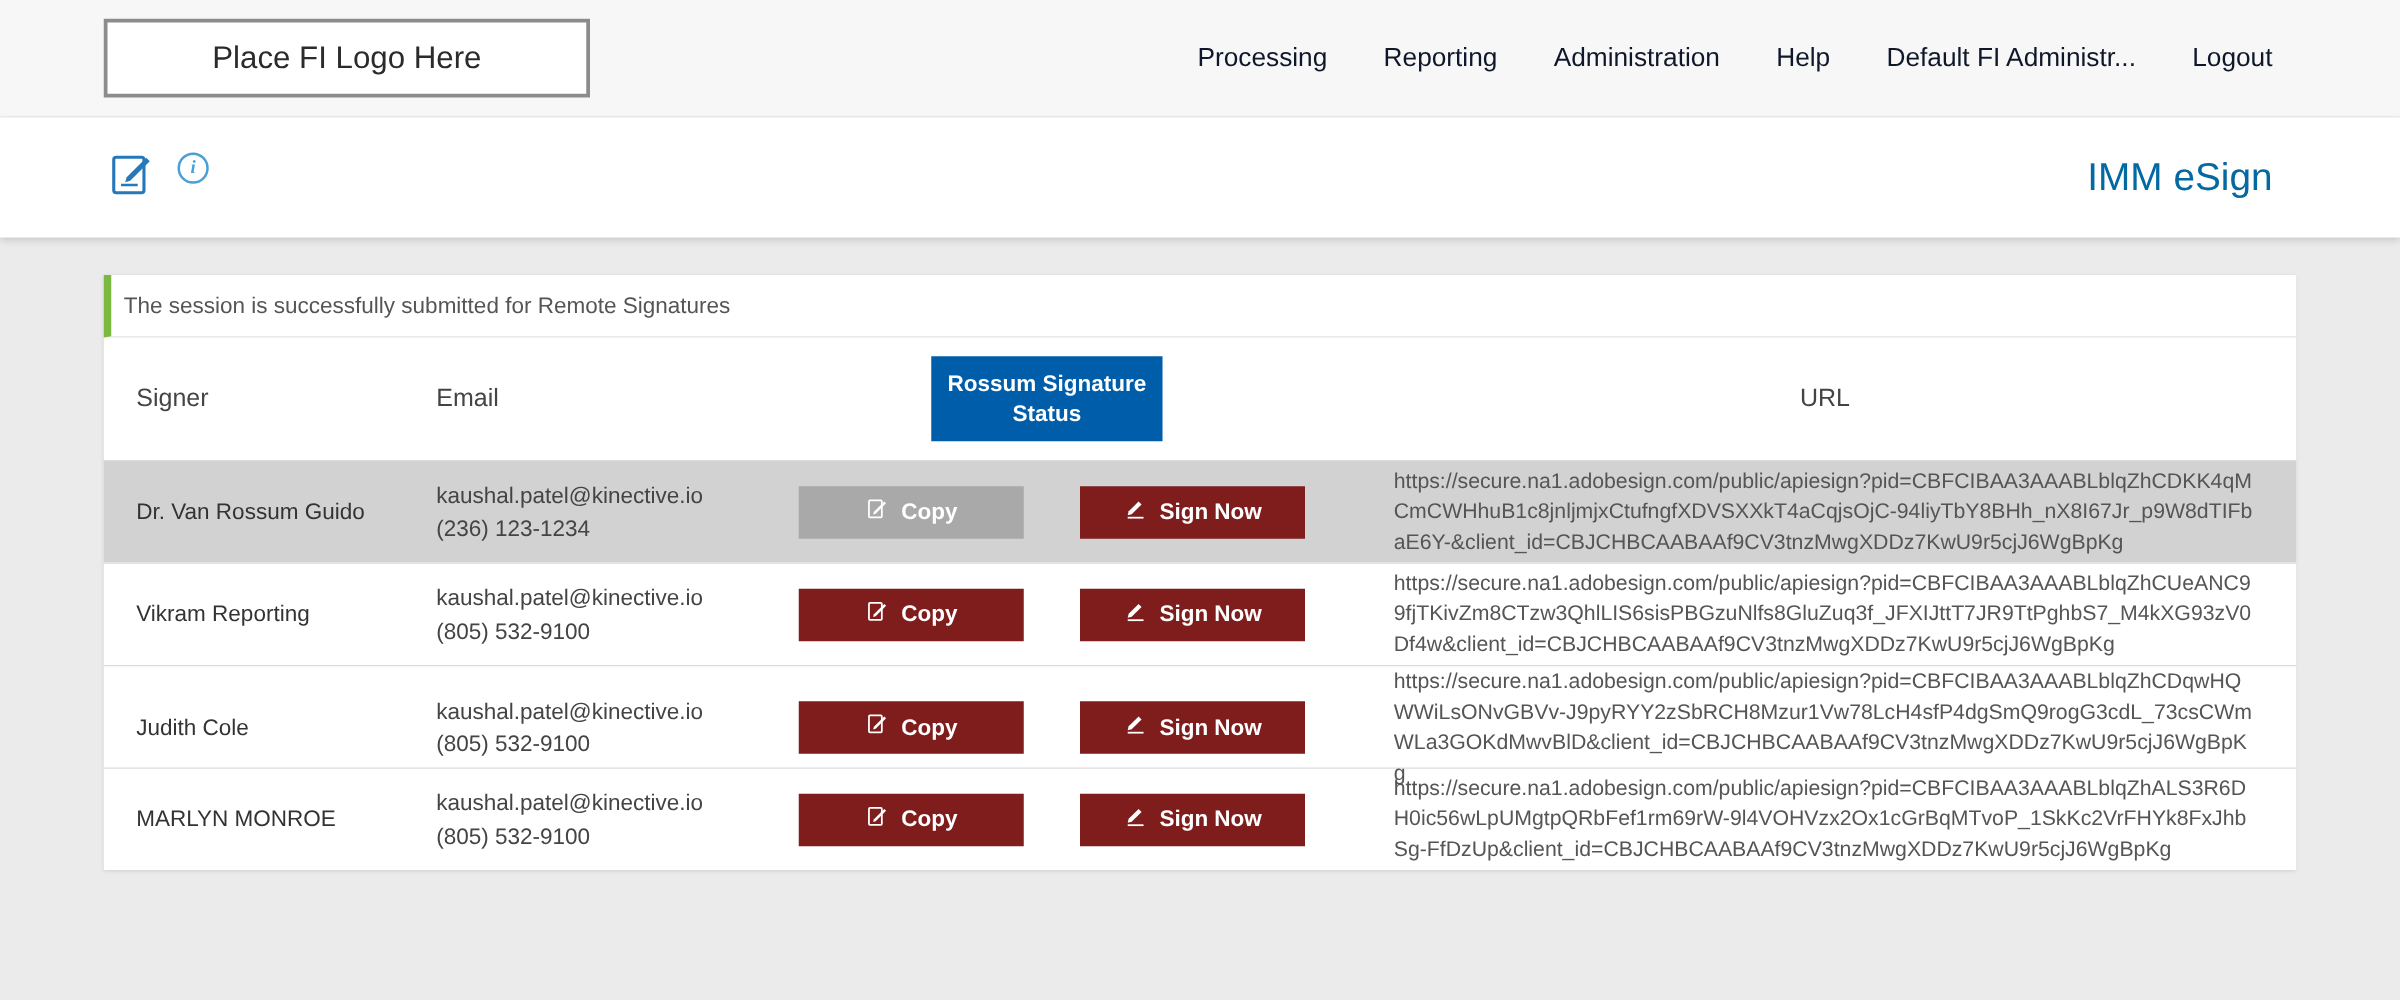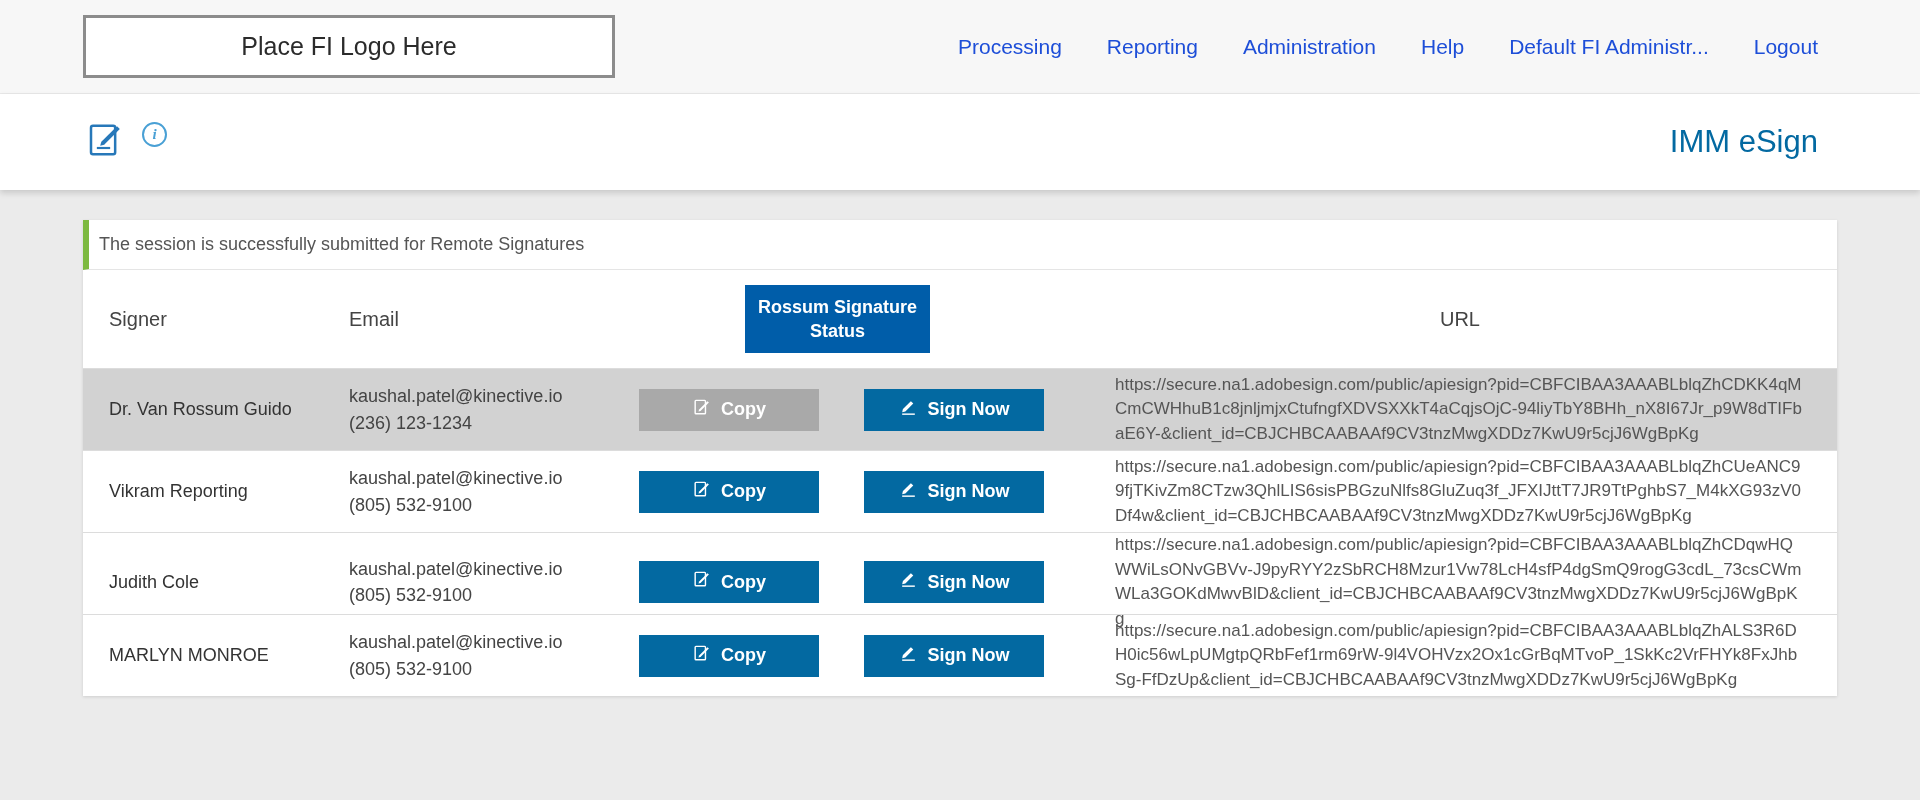--- a/index.html
+++ b/index.html
@@ -9,25 +9,25 @@
     font-family:"Liberation Sans", sans-serif;
     background:#ebebeb;
   }
 
   
   .topbar {
     height:94px; background:#f7f7f7; display:flex; align-items:center;
     border-bottom:1px solid #e9e9e9;
   }
   .logo-box {
-    margin-left:83px; width:532px; height:63px; background:#fff;
+    margin-left:83px; width:389px; height:63px; background:#fff;
     border:3px solid #8c8c8c; display:flex; align-items:center; justify-content:center;
     font-size:25px; color:#2b2b2b;
   }
-  .nav { margin-left:auto; display:flex; gap:45px; padding-right:102px; font-size:21px; color:#1d4ed8; }
+  .nav { margin-left:auto; display:flex; gap:45px; padding-right:102px; font-size:21px; color:#0f172a; }
   .nav-item { cursor:pointer; white-space:nowrap; }
 
   
   .subheader {
     height:96px; background:#fff; display:flex; align-items:center;
     padding:0 102px 0 86px; box-shadow:0 3px 6px rgba(0,0,0,.15); position:relative; z-index:2;
   }
   .title { font-size:27px; color:#5a5a5a; margin-left:16px; }
   .info {
     width:25px; height:25px; border:2px solid #49a0d5; border-radius:50%;
@@ -64,21 +64,21 @@
   }
 
   .t-row { height:82px; border-top:1px solid #dcdcdc; }
   .t-row.selected { background:#d2d2d2; }
 
   .cell-signer { font-size:18px; color:#333; }
   .cell-email { font-size:18px; color:#444; line-height:1.45; }
 
   .btn {
     display:flex; align-items:center; justify-content:center; gap:10px;
-    width:180px; height:42px; background:#0369a1; color:#fff; border:none;
+    width:180px; height:42px; background:#7f1d1d; color:#fff; border:none;
     font-size:18px; font-weight:bold; font-family:inherit; cursor:pointer;
   }
   .btn.disabled { background:#a9a9a9; cursor:default; }
   .btn svg { flex:0 0 auto; }
 
   .cell-url {
     font-size:17px; color:#555; text-align:left;
     word-break:break-all; line-height:1.45; padding:0 6px;
   }
 </style>

